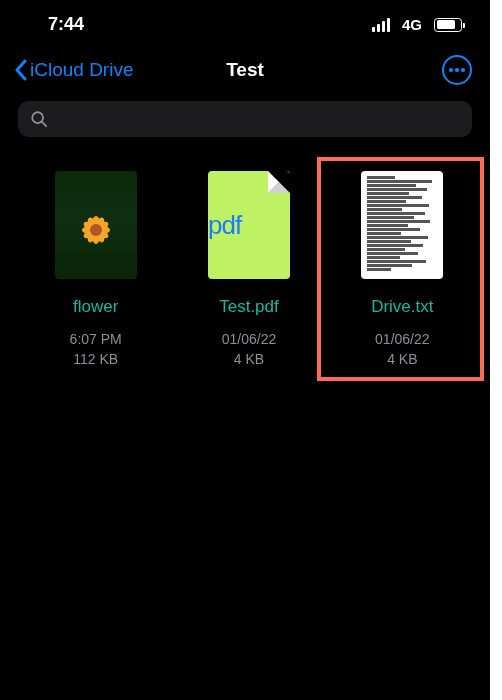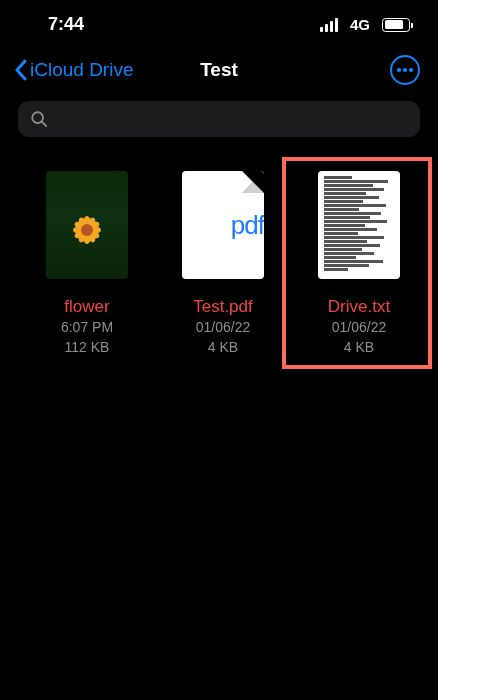--- a/index.html
+++ b/index.html
@@ -1,17 +1,17 @@
 <!DOCTYPE html>
 <html><head>
   <meta charset="utf-8">
   <style>
     * { margin: 0; padding: 0; box-sizing: border-box; font-family: -apple-system, BlinkMacSystemFont, "Segoe UI", sans-serif; }
     body { background: #fff; width: 502px; height: 700px; overflow: hidden; }
-    .phone { width: 438px; height: 700px; background: #000; position: relative; }
+    .phone { width: 490px; height: 700px; background: #000; position: relative; }
     .status-bar { display: flex; justify-content: space-between; align-items: center; padding: 14px 28px 8px 48px; color: #fff; }
     .status-time { font-size: 18px; font-weight: 600; }
     .status-right { display: flex; align-items: center; gap: 12px; }
     .signal { display: flex; align-items: flex-end; gap: 2px; }
     .signal span { width: 3px; background: #fff; border-radius: 1px; }
     .signal span:nth-child(1){height:5px}.signal span:nth-child(2){height:8px}.signal span:nth-child(3){height:11px}.signal span:nth-child(4){height:14px}
     .net { font-size: 15px; font-weight: 600; color: #fff; }
     .battery { width: 28px; height: 14px; border: 1.5px solid #fff; border-radius: 3.5px; position: relative; }
     .battery::after { content: ""; position: absolute; right: -4px; top: 4px; width: 2px; height: 5px; background: #fff; border-radius: 0 1px 1px 0; }
     .battery-fill { position: absolute; left: 1.5px; top: 1.5px; bottom: 1.5px; width: 18px; background: #fff; border-radius: 1.5px; }
@@ -24,28 +24,28 @@
     .dots span { width: 3.5px; height: 3.5px; background: #0a84ff; border-radius: 50%; }
     .search { margin: 6px 18px 0; background: #1c1c1e; border-radius: 11px; padding: 9px 12px; display: flex; align-items: center; gap: 8px; }
     .search-icon { width: 18px; height: 18px; flex: 0 0 18px; }
     .search input { flex: 1; background: transparent; border: 0; outline: 0; color: #8e8e93; font-size: 19px; }
     .search input::placeholder { color: #8e8e93; }
     .grid { display: flex; gap: 18px; padding: 34px 20px 0 28px; }
     .item { flex: 1; display: flex; flex-direction: column; align-items: center; position: relative; }
     .thumb { width: 82px; height: 108px; border-radius: 4px; margin-bottom: 18px; position: relative; overflow: hidden; }
     .thumb-flower { background: linear-gradient(180deg,#0b2a0a 0%,#0e3010 40%,#0a2408 100%); display: flex; align-items: center; justify-content: center; }
     .flower-svg { width: 50px; height: 50px; margin-top: 10px; }
-    .thumb-pdf { background: #ffffff; display: flex; align-items: center; justify-content: flex-end; }
+    .thumb-pdf { background: #bef264; display: flex; align-items: center; justify-content: flex-start; }
     .pdf-text { color: #1e7bff; font-size: 26px; font-weight: 500; letter-spacing: -1px; }
     .dogear { position: absolute; top: 0; right: 0; width: 22px; height: 22px; background: linear-gradient(135deg,#fff 0 49%, #d0d0d0 50% 100%); }
     .dogear::before { content: ""; position: absolute; top: 0; right: 0; width: 22px; height: 22px; background: #000; clip-path: polygon(100% 0, 0 0, 100% 100%); }
     .thumb-txt { background: #fff; padding: 5px 6px; font-size: 3px; line-height: 3.4px; color: #333; text-align: left; word-break: break-all; overflow: hidden; }
     .txt-lines { display: block; }
     .txt-lines span { display: block; height: 2.5px; background: #555; margin-bottom: 1.5px; }
-    .filename { color: #ef4444; font-size: 17px; margin-bottom: 2px; }
+    .filename { color: #14b8a6; font-size: 17px; margin-bottom: 14px; }
     .meta { color: #8e8e93; font-size: 14px; margin-bottom: 4px; }
     .highlight { border: 4px solid #ff6b5b; position: absolute; top: -14px; left: -18px; right: -14px; bottom: -10px; }
   </style>
 </head>
 <body>
 
 <div class="phone">
   <div class="status-bar">
     <div class="status-time">7:44</div>
     <div class="status-right">

